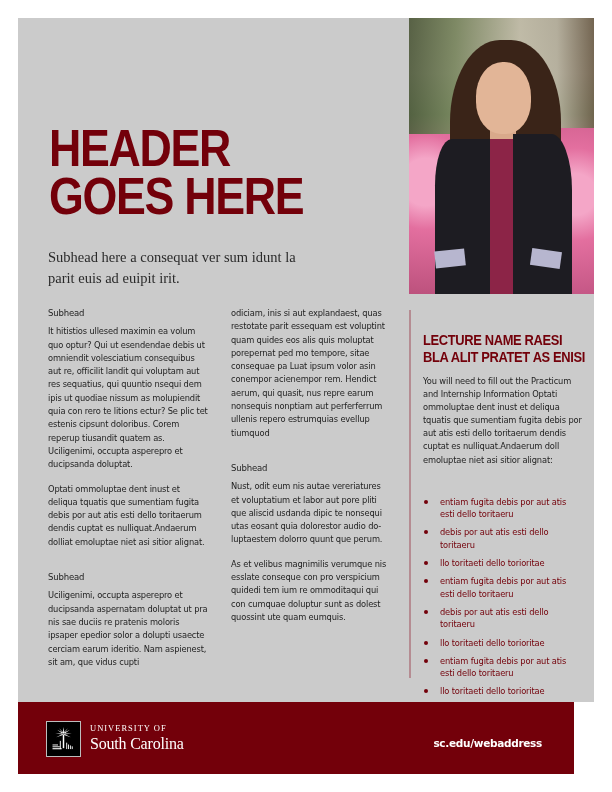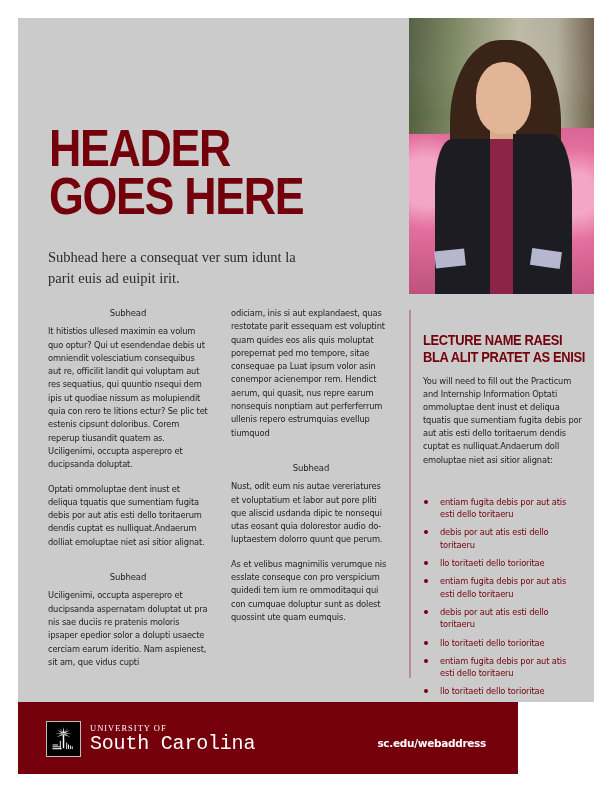--- a/index.html
+++ b/index.html
@@ -33,41 +33,41 @@
            font-weight: bold; color: #73000a; font-size: 52px; line-height: 48px; letter-spacing: -1.5px;
            transform: scaleX(0.86); transform-origin: left top; }
   .headline div { white-space: nowrap; }
 
   .subhead-intro { position: absolute; left: 48px; top: 247px; width: 250px; font-family: "Liberation Serif", serif;
            font-size: 14.5px; line-height: 21px; color: #2a2a2a; }
 
   .col { position: absolute; font-family: "DejaVu Sans", sans-serif; font-size: 8.3px; line-height: 13.3px; color: #1e1e1e; letter-spacing: -0.15px; }
   .col1 { left: 48px; top: 307px; width: 160px; }
   .col2 { left: 231px; top: 307px; width: 160px; }
-  .col h4 { font-weight: normal; font-size: 8.5px; margin-bottom: 5px; text-align: center; }
+  .col h4 { font-weight: normal; font-size: 8.5px; margin-bottom: 5px; }
   .col p { margin-bottom: 11px; }
   .col .gap-top { margin-top: 22px; }
 
   .sidebar-rule { position: absolute; left: 409px; top: 310px; width: 2px; height: 368px; background: #b58c92; }
 
   .sidebar { position: absolute; left: 423px; top: 331px; width: 160px; }
   .sidebar h3 { font-family: "Liberation Sans", sans-serif; font-weight: bold; color: #73000a; font-size: 15px;
            line-height: 17px; letter-spacing: -0.4px; transform: scaleX(0.86); transform-origin: left top; white-space: nowrap; margin-bottom: 10px; }
   .sidebar .intro { font-family: "DejaVu Sans", sans-serif; font-size: 8.3px; line-height: 13.1px; color: #1e1e1e; letter-spacing: -0.15px; margin-bottom: 16px; }
   .sidebar ul { list-style: none; margin-top: 29px; }
   .sidebar li { position: relative; padding-left: 17px; font-family: "DejaVu Sans", sans-serif; font-size: 8.3px; line-height: 12.6px;
            color: #73000a; letter-spacing: -0.15px; margin-bottom: 5.5px; }
   .sidebar li .bullet { position: absolute; left: 1px; top: 4px; width: 4px; height: 4px; border-radius: 50%; background: #73000a; }
 
-  .footer { position: absolute; left: 18px; top: 702px; width: 500px; height: 72px; background: #73000a; }
+  .footer { position: absolute; left: 18px; top: 702px; width: 556px; height: 72px; background: #73000a; }
   .logo-box { position: absolute; left: 28px; top: 19px; width: 35px; height: 36px; background: #000; border: 1px solid #bdbdbd; }
   .logo-box svg { width: 100%; height: 100%; }
   .logo-text { position: absolute; left: 72px; top: 22px; color: #fff; }
   .logo-text .small { font-family: "Liberation Serif", serif; font-size: 8.5px; letter-spacing: 1px; line-height: 9px; }
-  .logo-text .big { font-family: Liberation Mono, monospace; font-size: 20px; line-height: 22px; letter-spacing: -0.2px; }
+  .logo-text .big { font-family: Liberation Serif, serif; font-size: 16px; line-height: 22px; letter-spacing: -0.2px; }
   .web { position: absolute; right: 32px; top: 35px; color: #fff; font-family: "DejaVu Sans", sans-serif; font-weight: bold;
          font-size: 10.5px; letter-spacing: -0.3px; }
 </style>
 </head>
 <body>
 
 <div class="panel"></div>
 
 <div class="photo">
   <div class="bg-trees"></div>

